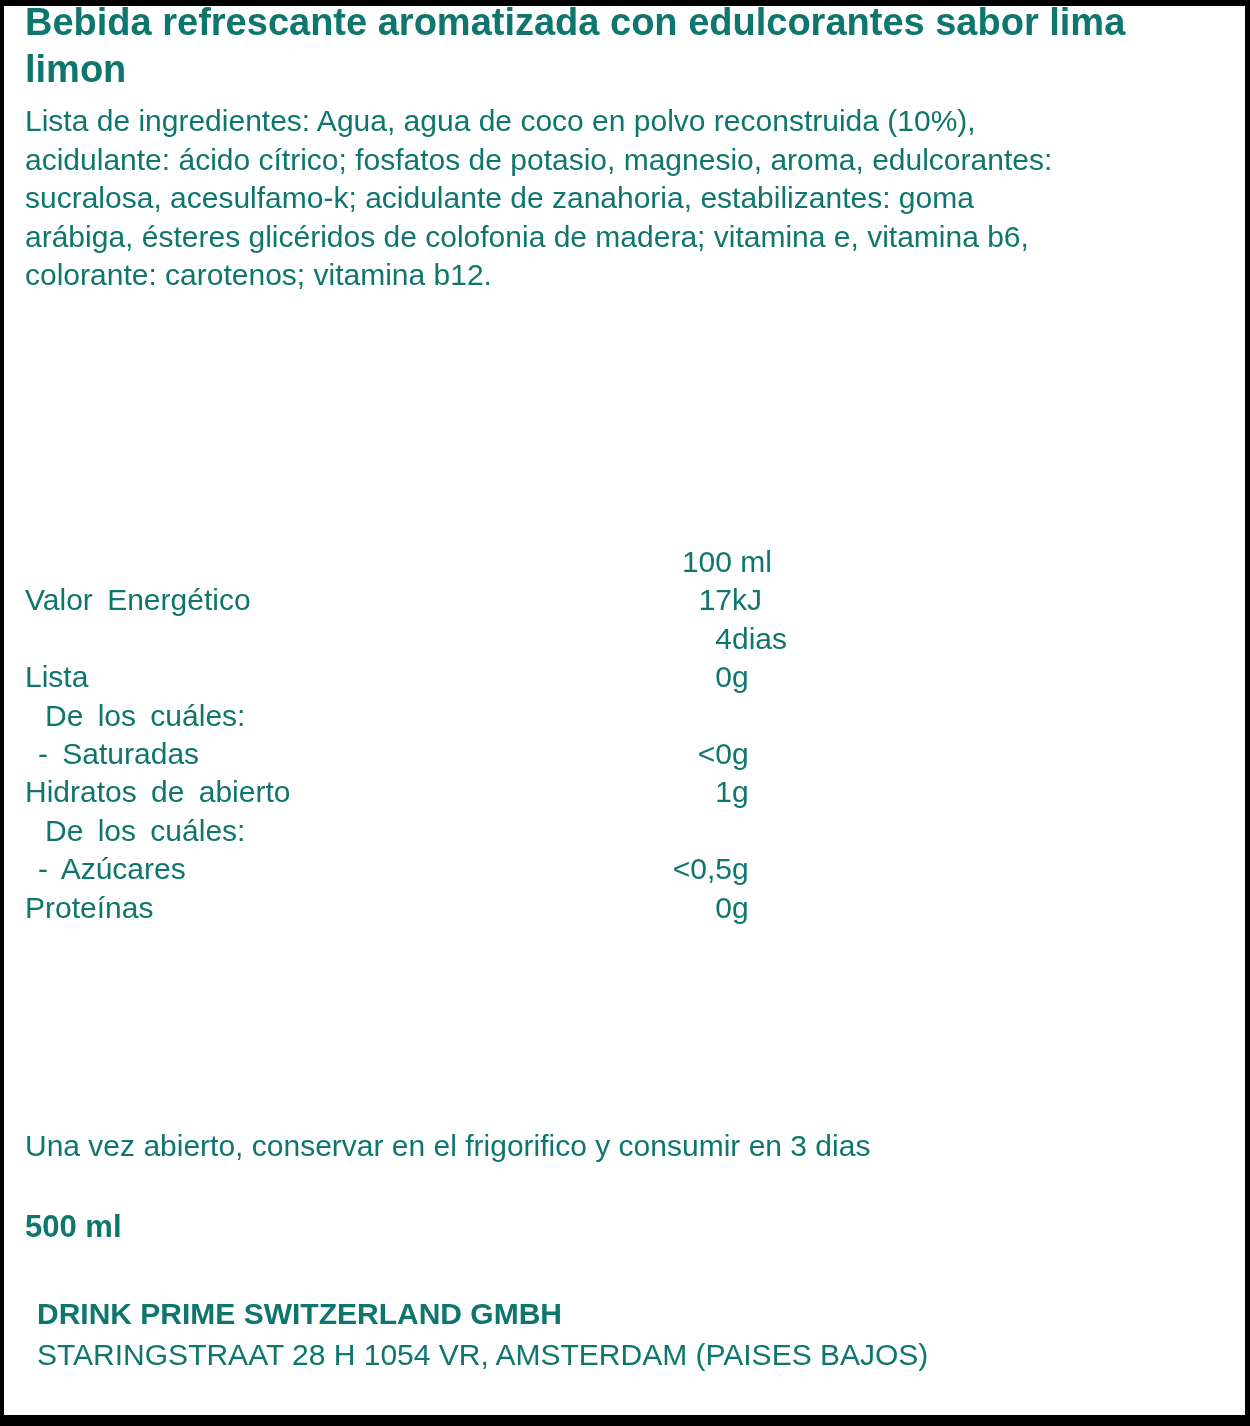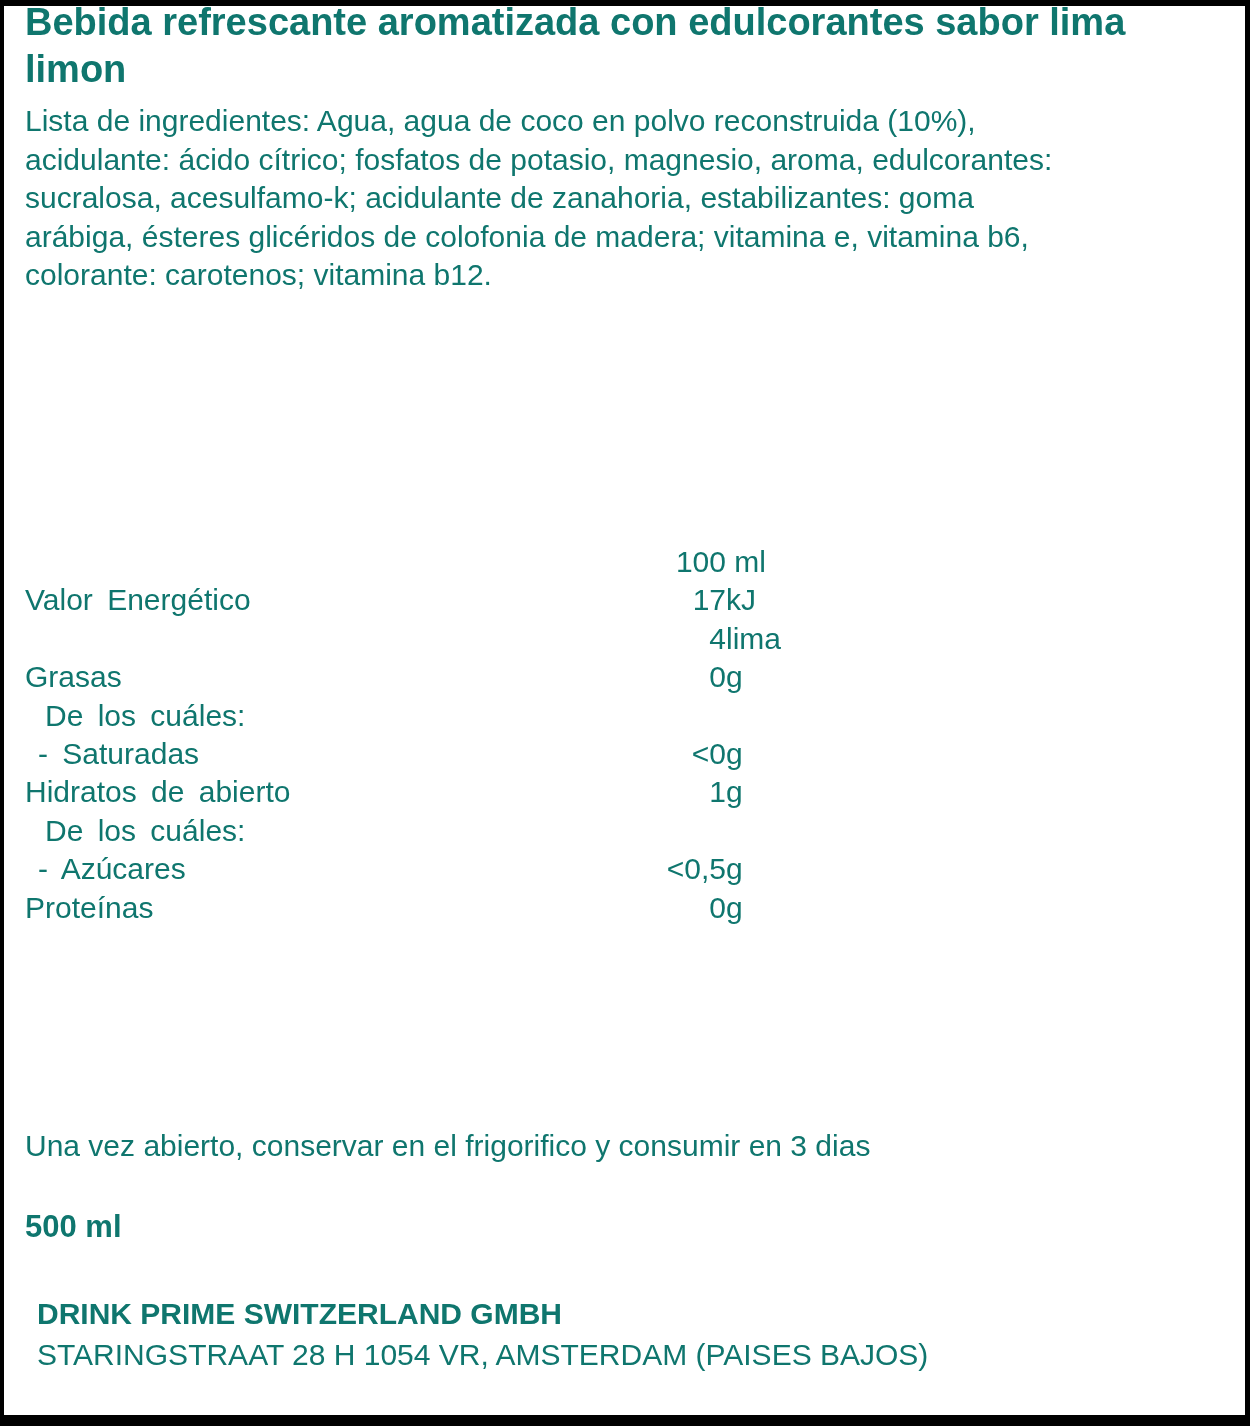--- a/index.html
+++ b/index.html
@@ -30,21 +30,21 @@
     white-space: nowrap;
   }
   .nutrition {
     left: 21px; top: 537px; width: 1220px;
     font-size: 30px;
   }
   .n-row { position: relative; height: 38.4px; line-height: 38.4px; white-space: nowrap; }
   .n-label { word-spacing: 6px; text-align: right; }
   .indent-1 .n-label { padding-left: 20px; display: inline-block; }
   .indent-2 .n-label { padding-left: 13px; display: inline-block; }
-  .n-val { position: absolute; left: 8px; top: 0; display: flex; justify-content: flex-end; }
+  .n-val { position: absolute; left: 14px; top: 0; display: flex; justify-content: flex-end; }
   .n-num { display: inline-block; width: 693px; text-align: right; white-space: pre; }
   .n-unit { display: inline-block; white-space: pre; text-align: left; }
 
   .storage { left: 21px; top: 1121px; width: 1200px; font-size: 30px; line-height: 38px; white-space: nowrap; }
   .netqty  { left: 21px; top: 1202px; font-size: 31px; font-weight: bold; line-height: 38px; }
   .company { left: 21px; top: 1287px; width: 1200px; font-size: 30px; line-height: 41px; white-space: nowrap; margin-left: 12px; }
   .company .name { font-weight: bold; }
 </style>
 </head>
 <body>
@@ -68,23 +68,23 @@
       <div class="n-row indent-0"><span class="n-label"></span><span class="n-val">
           <span class="n-num">100</span>
           <span class="n-unit"> ml</span>
         </span></div>
       <div class="n-row indent-0"><span class="n-label">Valor Energético</span><span class="n-val">
           <span class="n-num">17</span>
           <span class="n-unit">kJ</span>
         </span></div>
       <div class="n-row indent-0"><span class="n-label"></span><span class="n-val">
           <span class="n-num">4</span>
-          <span class="n-unit">lima</span>
+          <span class="n-unit">dias</span>
         </span></div>
-      <div class="n-row indent-0"><span class="n-label">Grasas</span><span class="n-val">
+      <div class="n-row indent-0"><span class="n-label">Lista</span><span class="n-val">
           <span class="n-num">0</span>
           <span class="n-unit">g</span>
         </span></div>
       <div class="n-row indent-1"><span class="n-label">De los cuáles:</span></div>
       <div class="n-row indent-2"><span class="n-label">- Saturadas</span><span class="n-val">
           <span class="n-num">&lt;0</span>
           <span class="n-unit">g</span>
         </span></div>
       <div class="n-row indent-0"><span class="n-label">Hidratos de abierto</span><span class="n-val">
           <span class="n-num">1</span>

